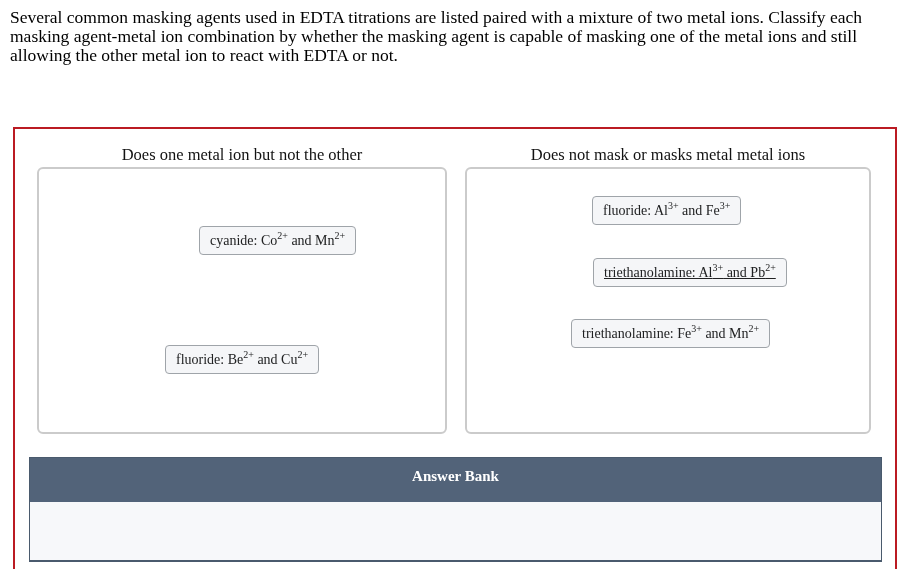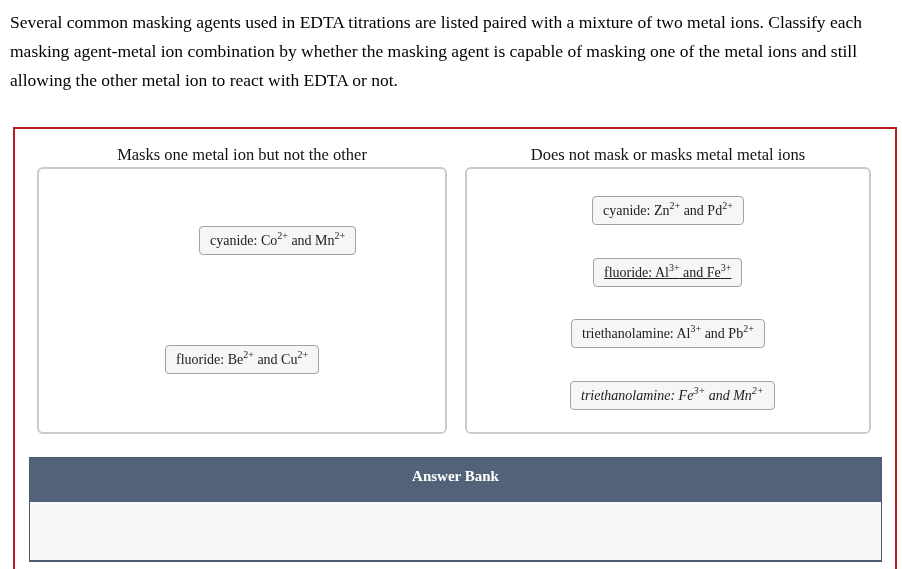--- a/index.html
+++ b/index.html
@@ -10,21 +10,21 @@
     overflow: hidden;
     background: #ffffff;
     font-family: "Liberation Serif", "DejaVu Serif", serif;
   }
   .question {
     position: absolute;
     left: 10px;
     top: 8px;
     width: 884px;
     font-size: 17.5px;
-    line-height: 29px;
+    line-height: 19px;
     color: #000000;
   }
   .frame {
     position: absolute;
     left: 13px;
     top: 127px;
     width: 884px;
     height: 460px; 
     border: 2px solid #bb1b23;
     box-sizing: border-box;
@@ -96,31 +96,30 @@
     background: #f7f8fa;
   }
 </style>
 </head>
 <body>
 
 <div class="question">Several common masking agents used in EDTA titrations are listed paired with a mixture of two metal ions. Classify each masking agent-metal ion combination by whether the masking agent is capable of masking one of the metal ions and still allowing the other metal ion to react with EDTA or not.</div>
 
 <div class="frame">
 
-  <div class="col-header left">Masks one metal ion but not the other</div>
+  <div class="col-header left">Does one metal ion but not the other</div>
 
   <div class="col-header right">Does not mask or masks metal metal ions</div>
 
   <div class="zone zone-left" id="zone0">
       <div class="chip">cyanide: Co<sup>2+</sup> and Mn<sup>2+</sup></div>
       <div class="chip">fluoride: Be<sup>2+</sup> and Cu<sup>2+</sup></div>
     </div>
 
   <div class="zone zone-right" id="zone1">
-      <div class="chip">cyanide: Zn<sup>2+</sup> and Pd<sup>2+</sup></div>
       <div class="chip">fluoride: Al<sup>3+</sup> and Fe<sup>3+</sup></div>
       <div class="chip">triethanolamine: Al<sup>3+</sup> and Pb<sup>2+</sup></div>
       <div class="chip">triethanolamine: Fe<sup>3+</sup> and Mn<sup>2+</sup></div>
     </div>
 
   <div class="bank">
     <div class="bank-header">Answer Bank</div>
     <div class="bank-body" id="bankBody"></div>
   </div>
 

